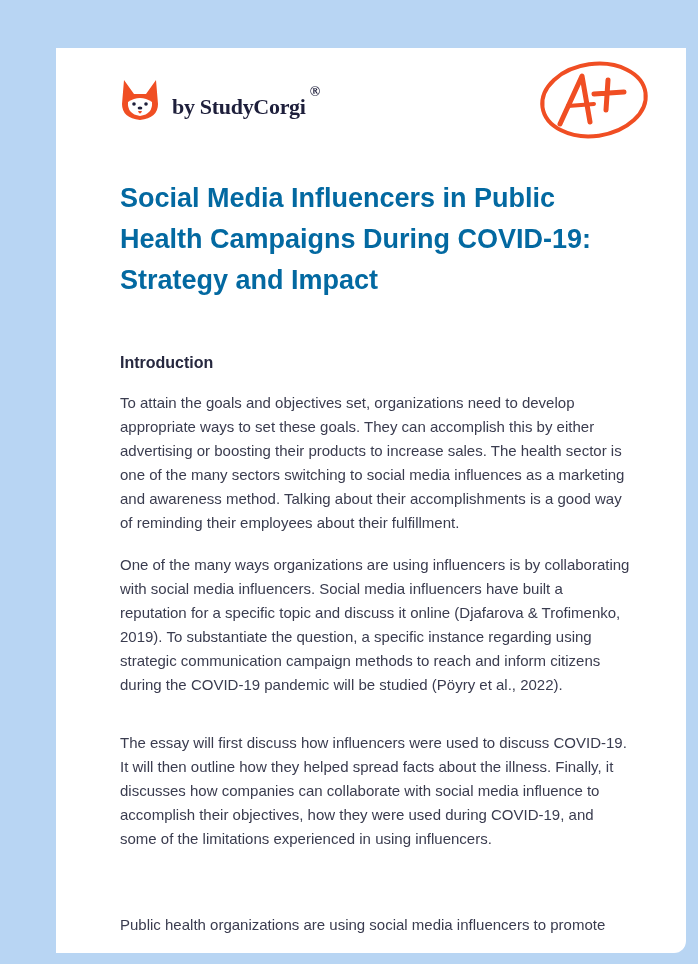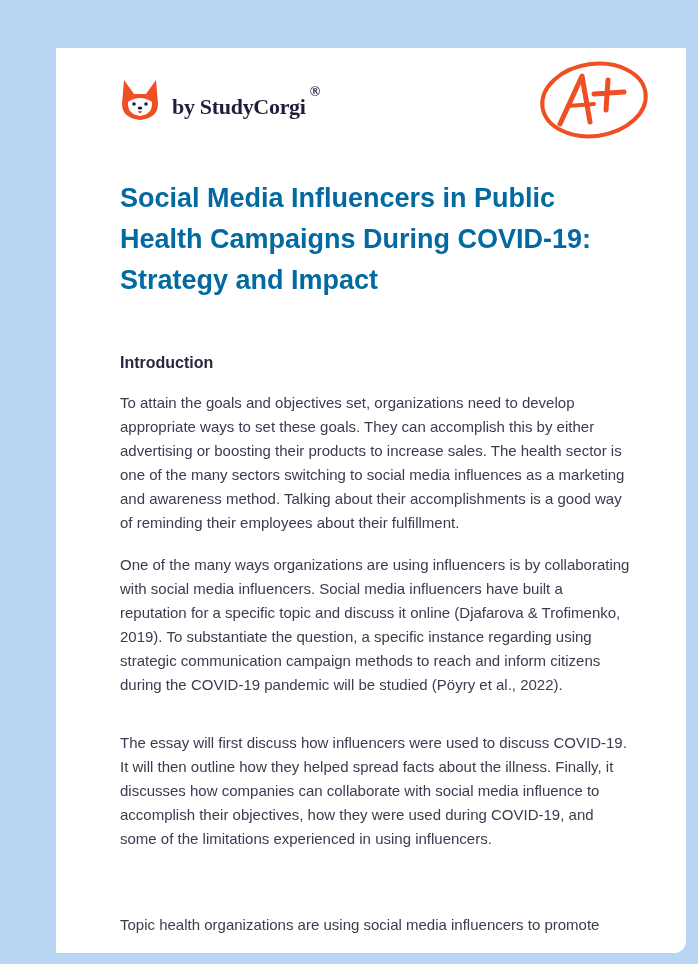--- a/index.html
+++ b/index.html
@@ -66,14 +66,14 @@
   <h1 class="title">Social Media Influencers in Public Health Campaigns During COVID-19: Strategy and Impact</h1>
 
 
   <h2 class="h2" style="top:306px">Introduction</h2>
 
   <p class="p" style="top:343px">To attain the goals and objectives set, organizations need to develop appropriate ways to set these goals. They can accomplish this by either advertising or boosting their products to increase sales. The health sector is one of the many sectors switching to social media influences as a marketing and awareness method. Talking about their accomplishments is a good way of reminding their employees about their fulfillment.</p>
   <p class="p" style="top:505px">One of the many ways organizations are using influencers is by collaborating with social media influencers. Social media influencers have built a reputation for a specific topic and discuss it online (Djafarova &amp; Trofimenko, 2019). To substantiate the question, a specific instance regarding using strategic communication campaign methods to reach and inform citizens during the COVID-19 pandemic will be studied (Pöyry et al., 2022).</p>
   <p class="p" style="top:683px">The essay will first discuss how influencers were used to discuss COVID-19. It will then outline how they helped spread facts about the illness. Finally, it discusses how companies can collaborate with social media influence to accomplish their objectives, how they were used during COVID-19, and some of the limitations experienced in using influencers.</p>
 
 
-  <p class="p" style="top:865px">Topic health organizations are using social media influencers to promote</p>
+  <p class="p" style="top:865px">Public health organizations are using social media influencers to promote</p>
 </div>
 
 </body></html>

